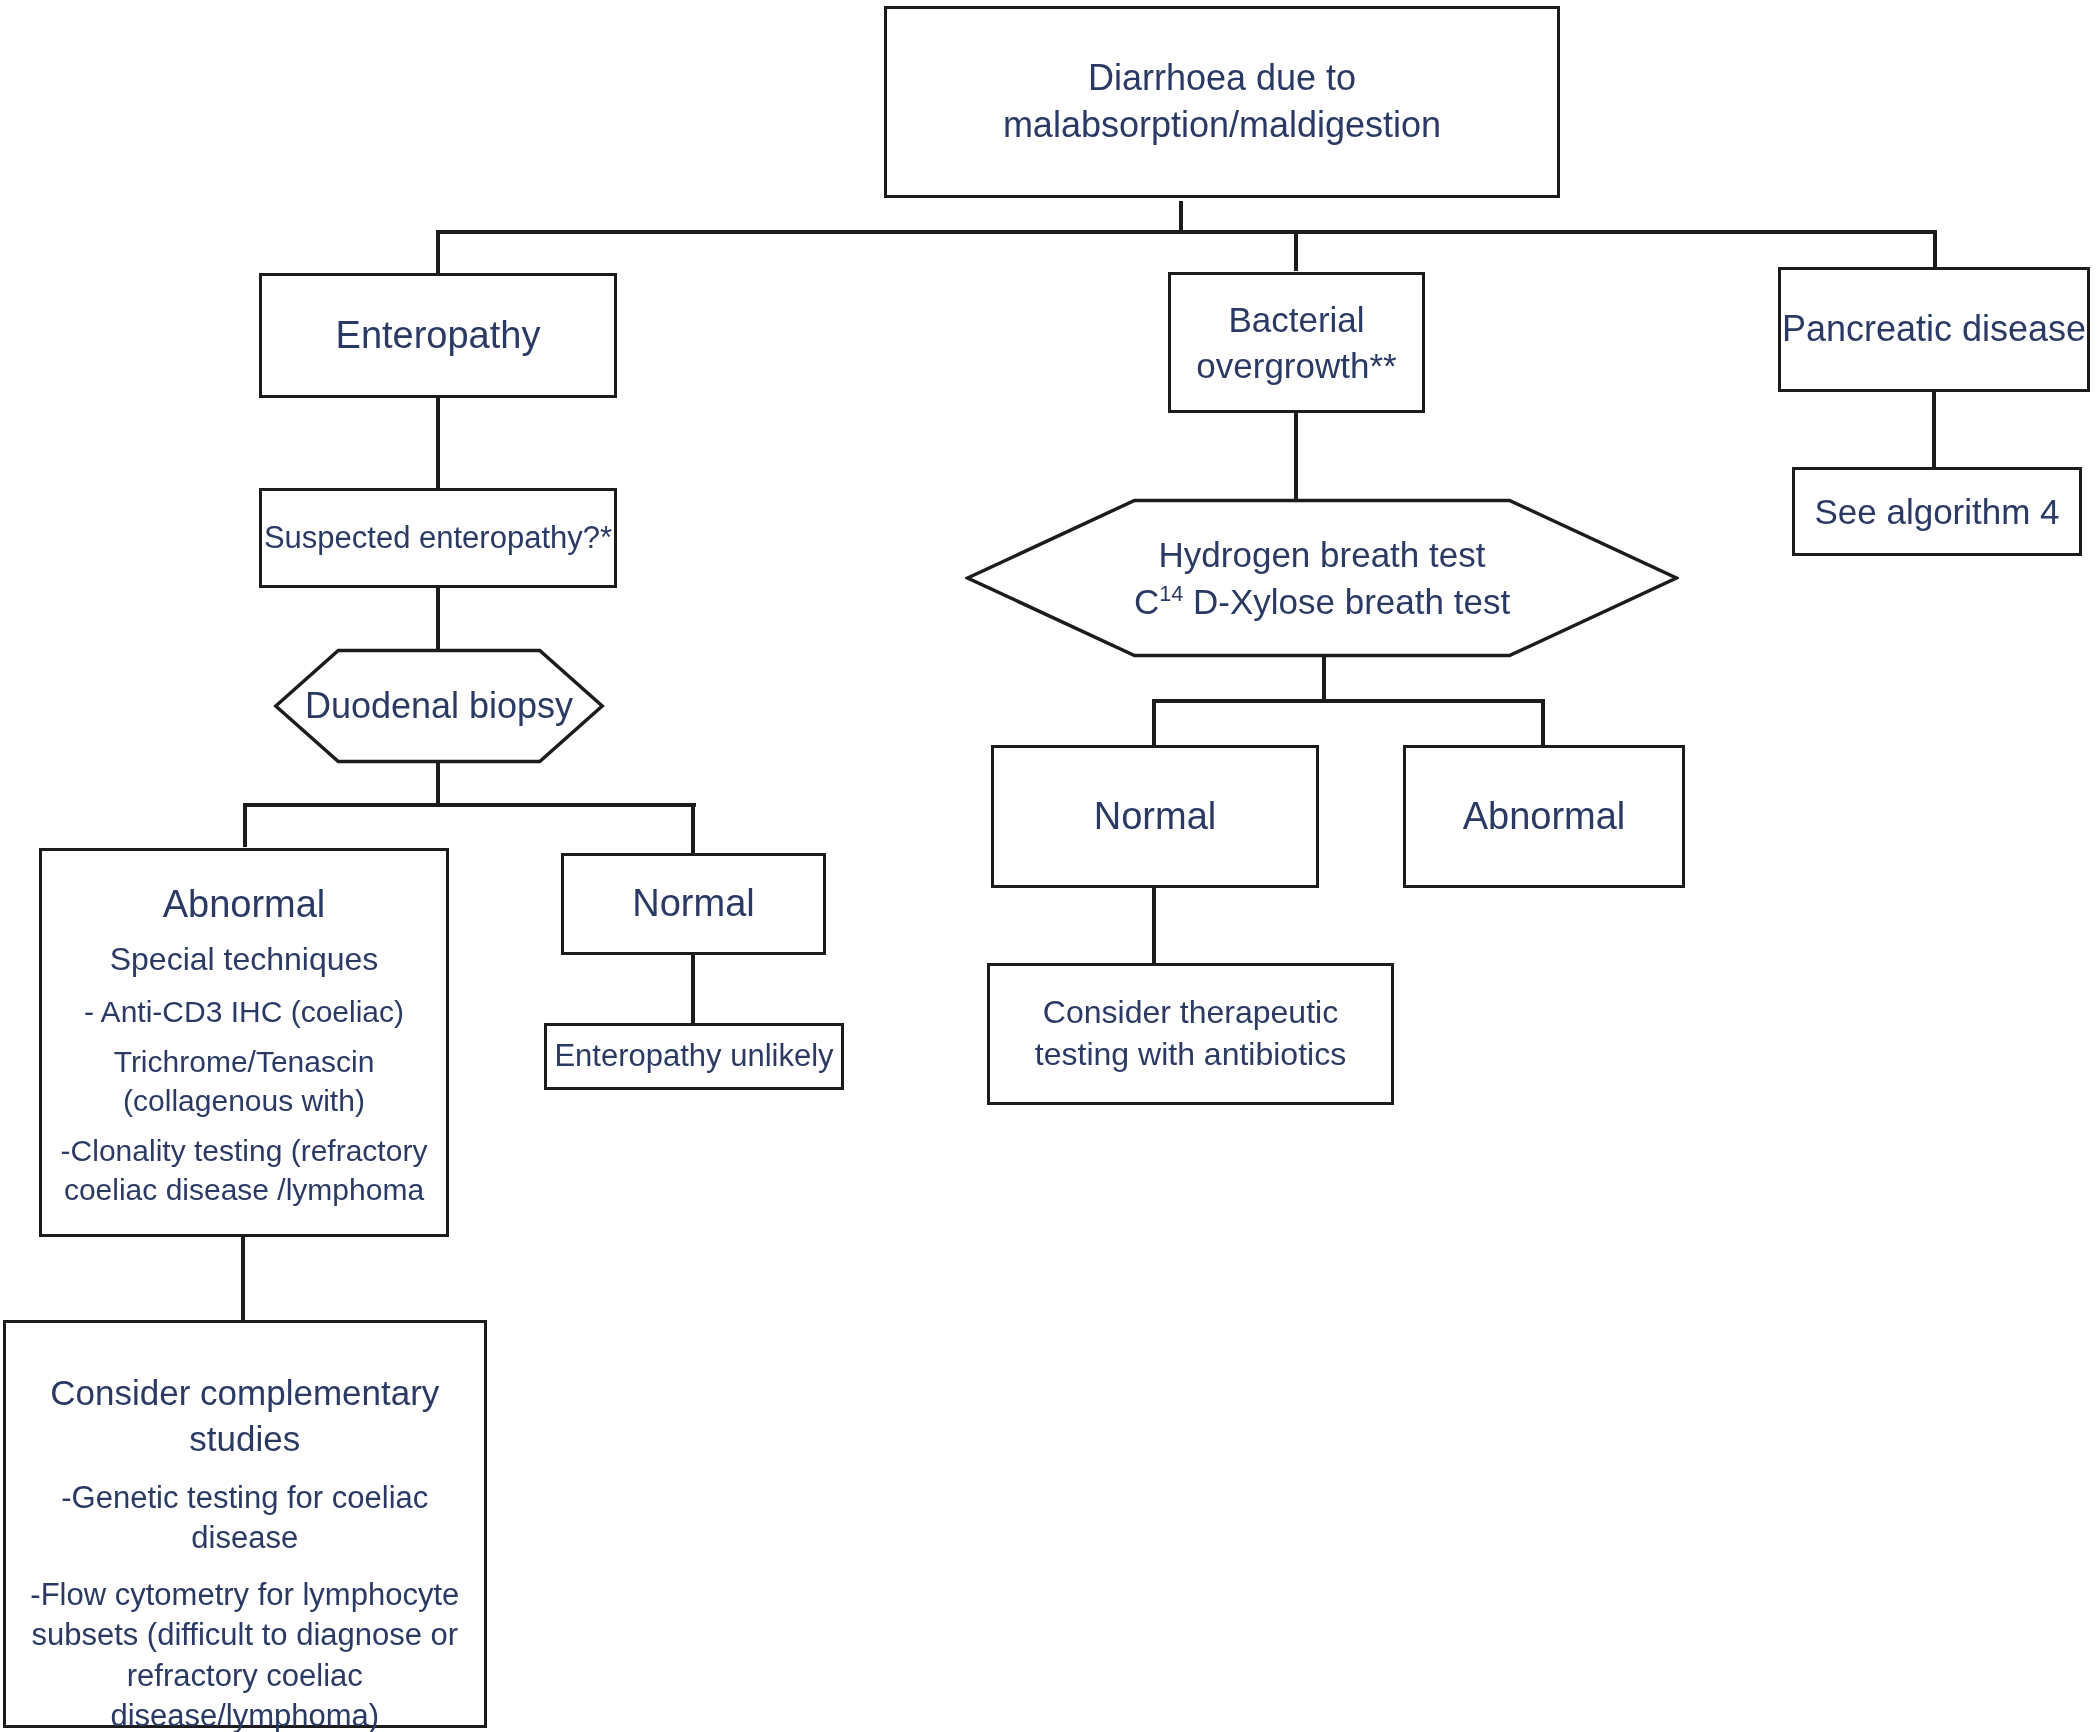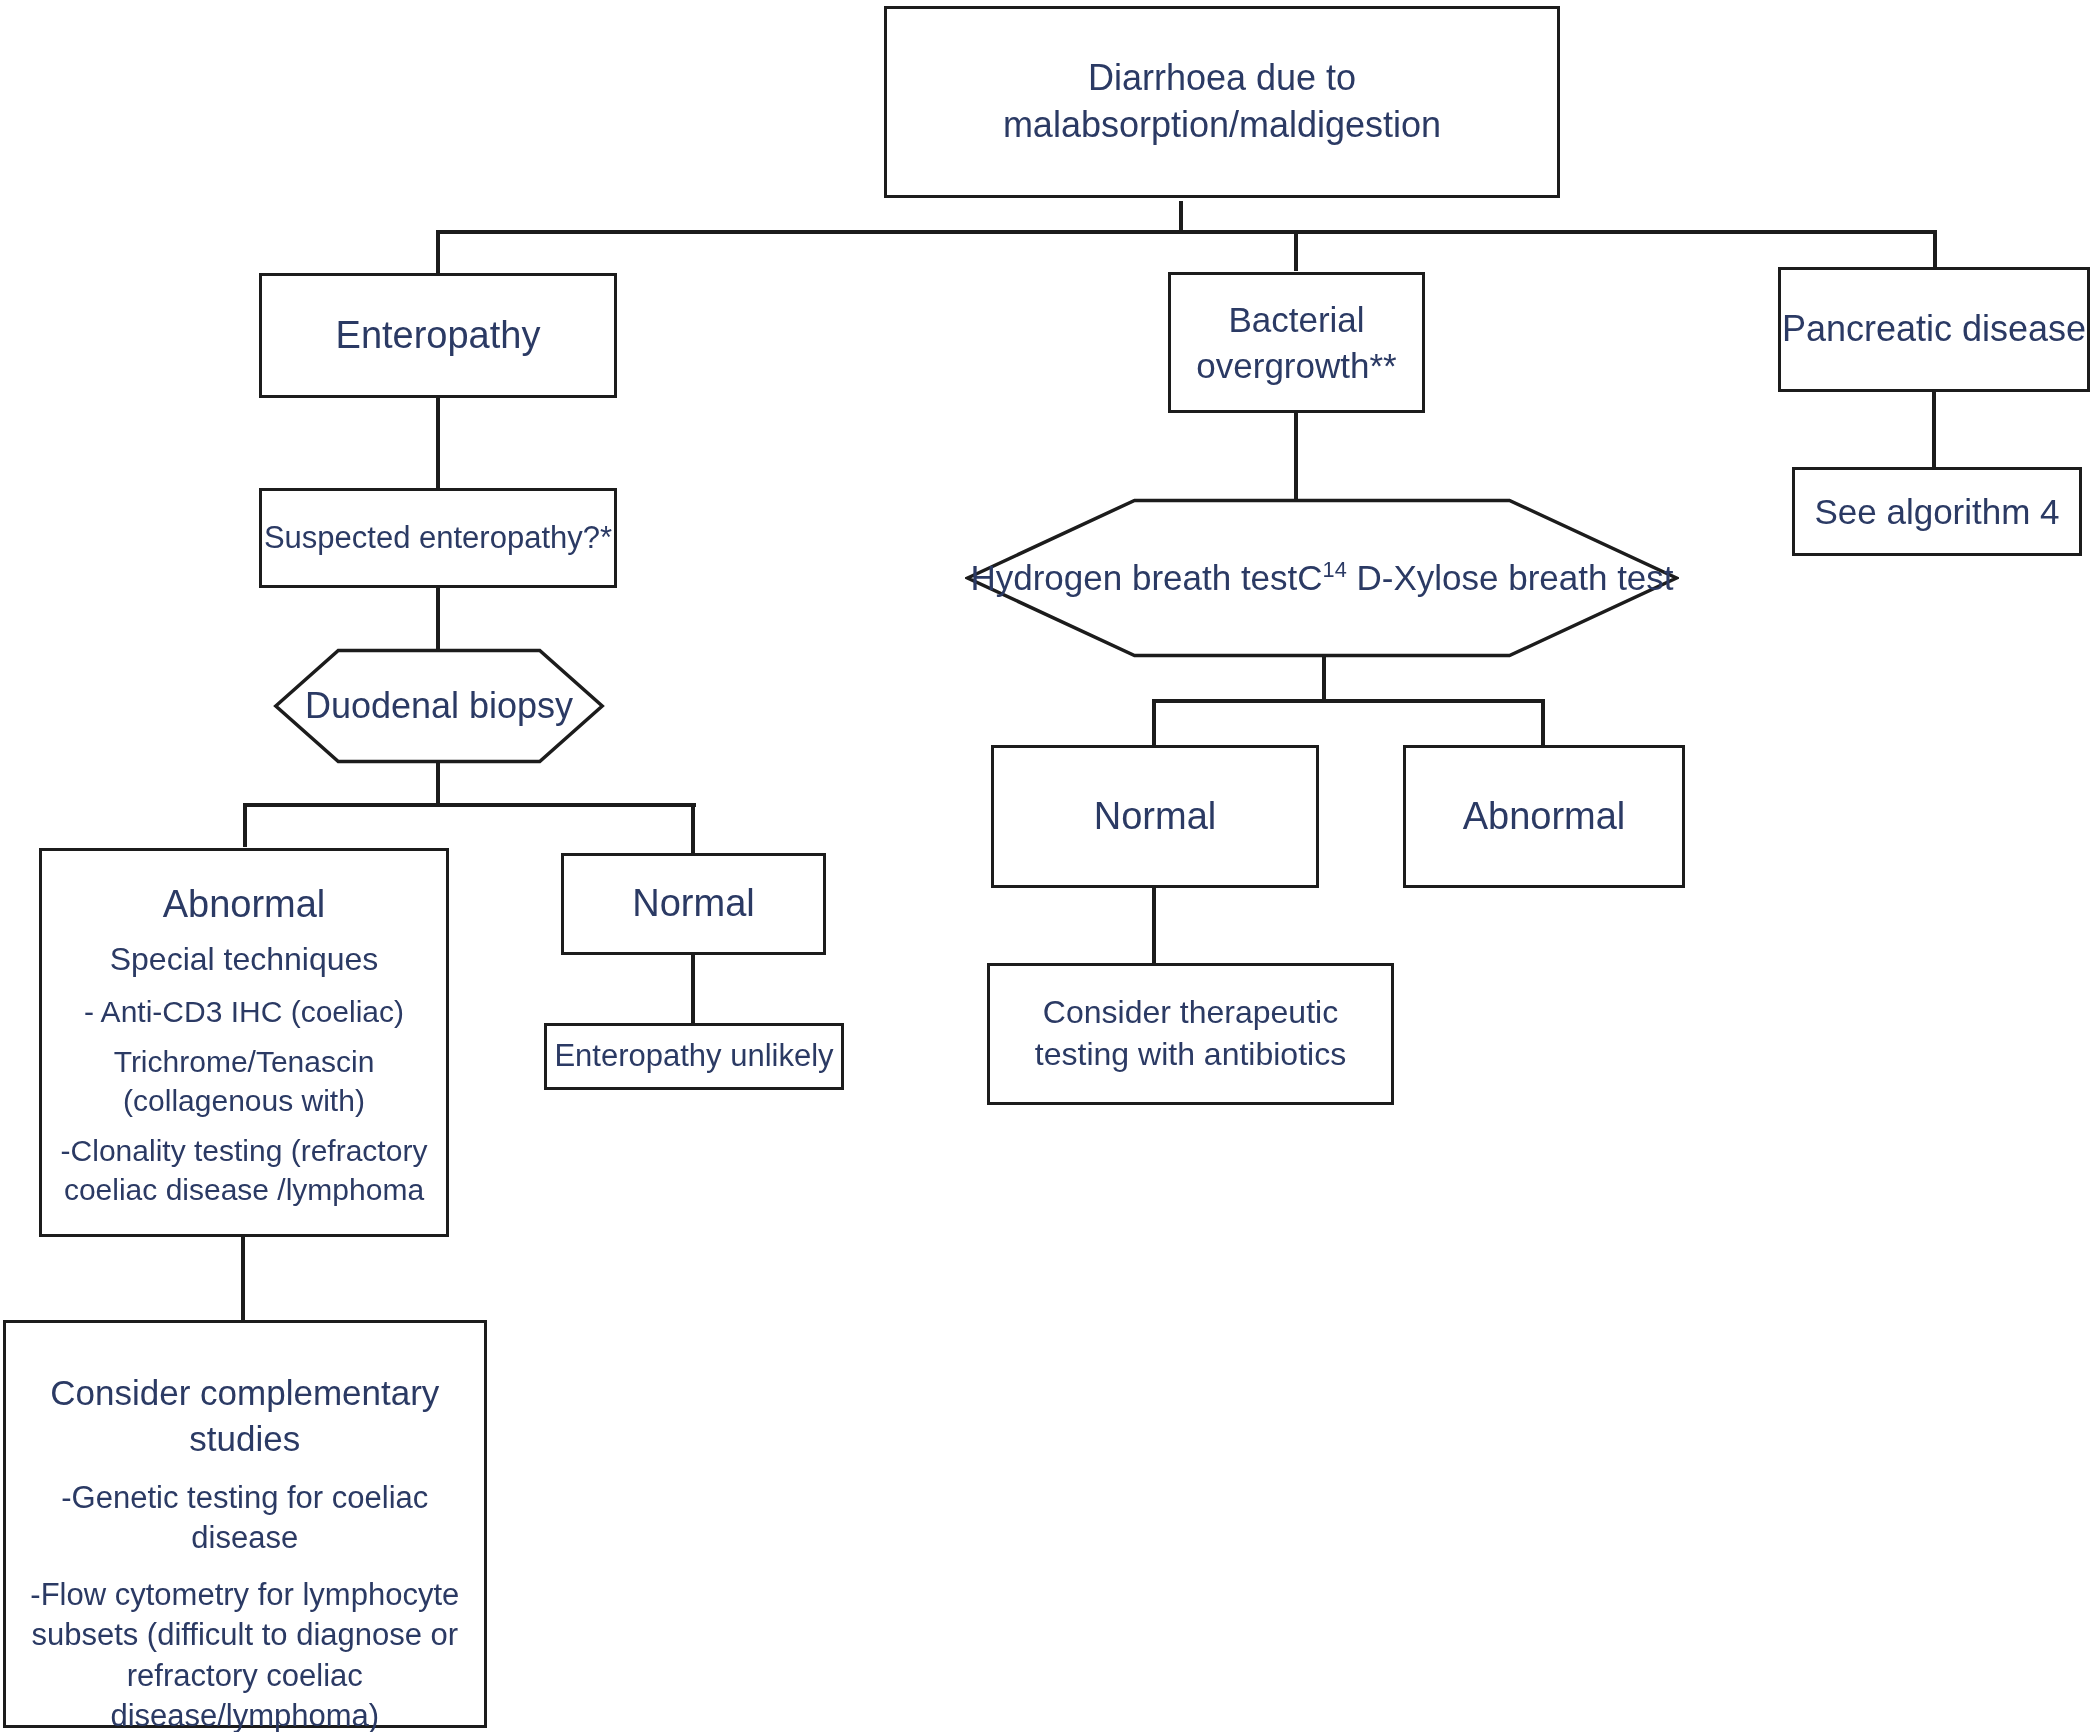--- a/index.html
+++ b/index.html
@@ -43,21 +43,21 @@
     left: 0;
     top: 0;
   }
   .hex-label {
     position: absolute;
     left: 0;
     top: 0;
     width: 100%;
     height: 100%;
     display: flex;
-    flex-direction: row;
+    flex-direction: column;
     align-items: center;
     justify-content: center;
     text-align: center;
     line-height: 1.35;
   }
   sup {
     font-size: 0.62em;
     vertical-align: super;
     line-height: 0;
   }

